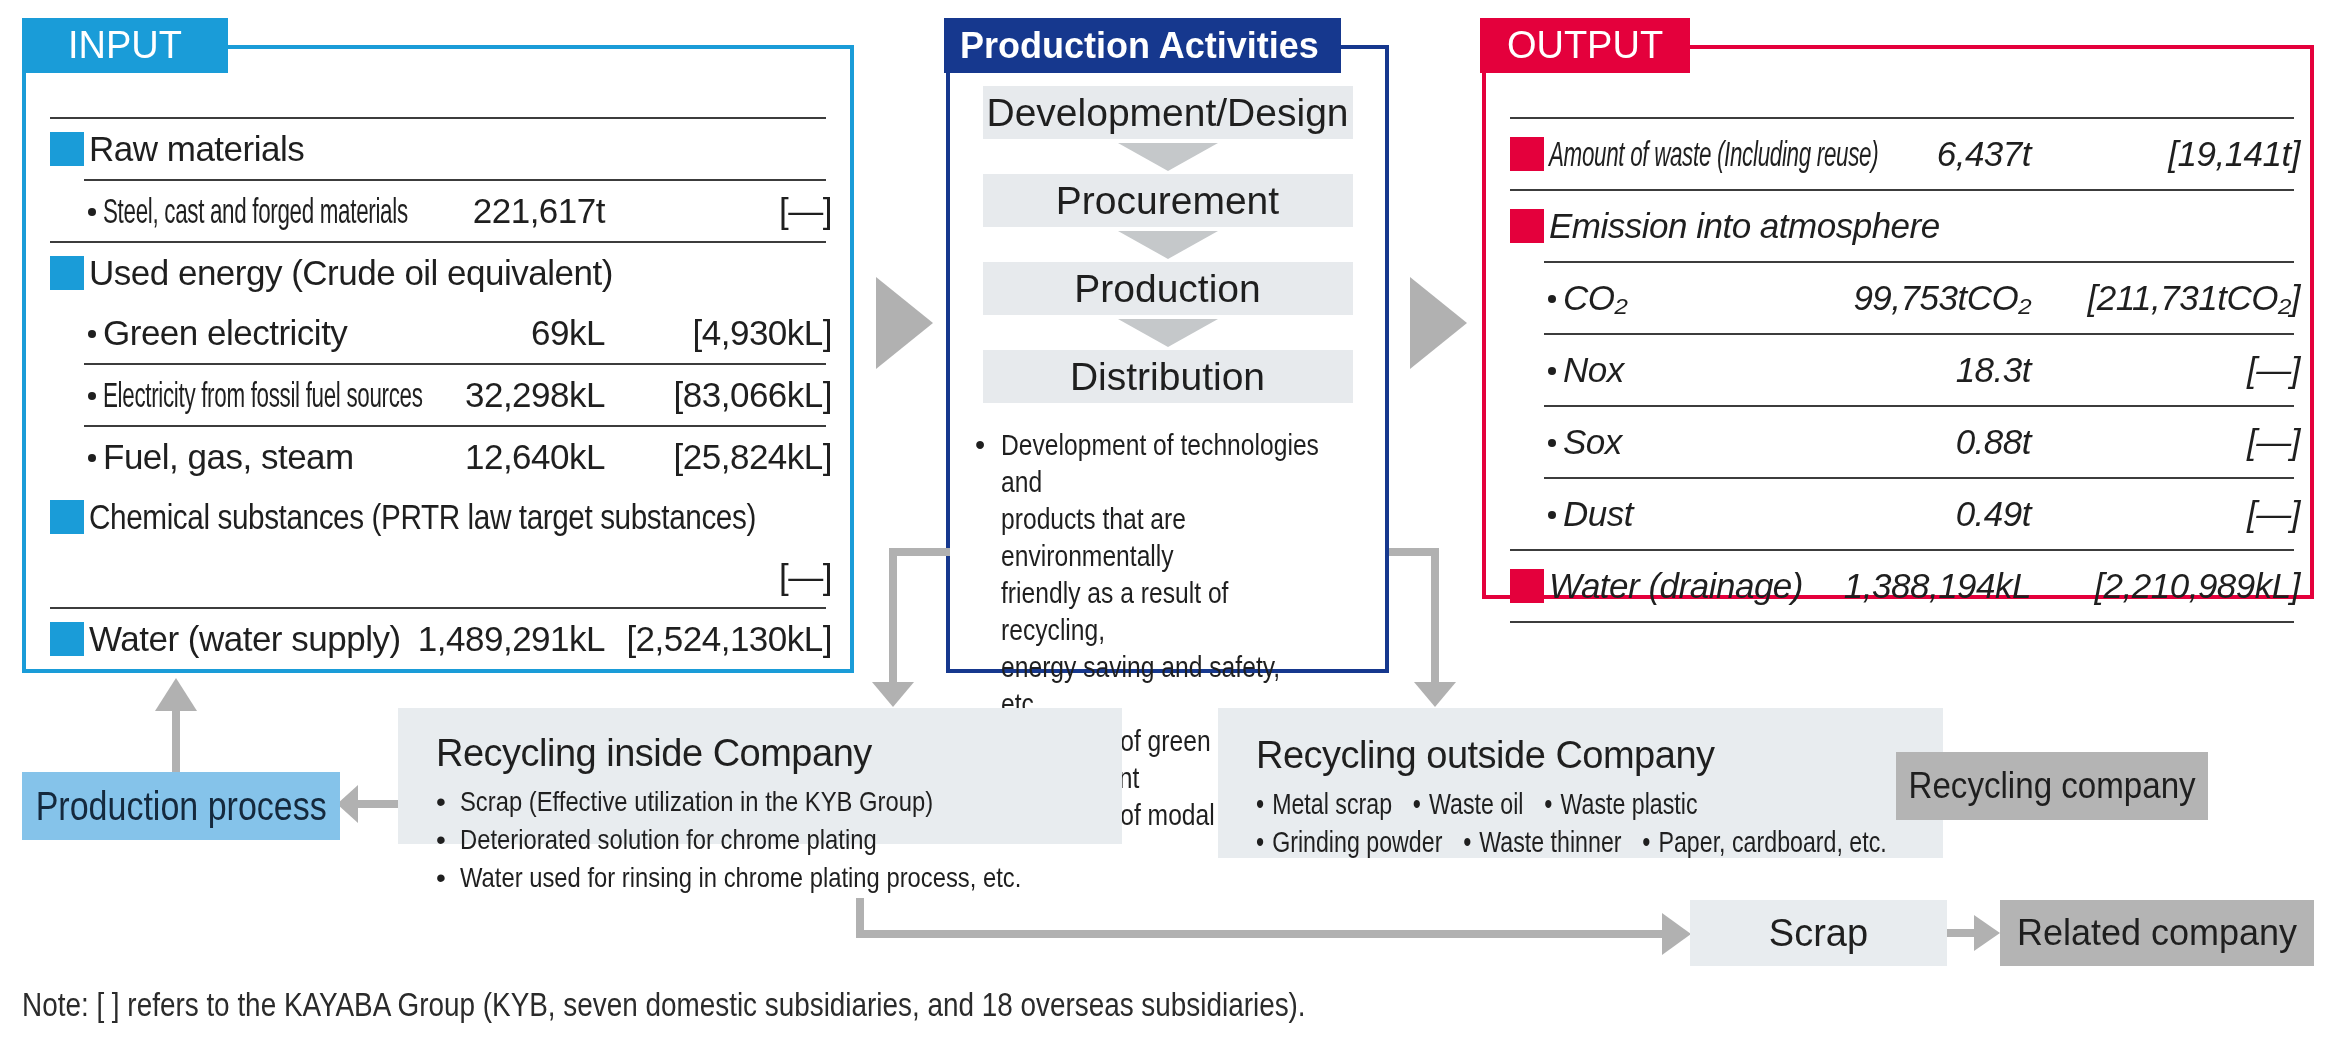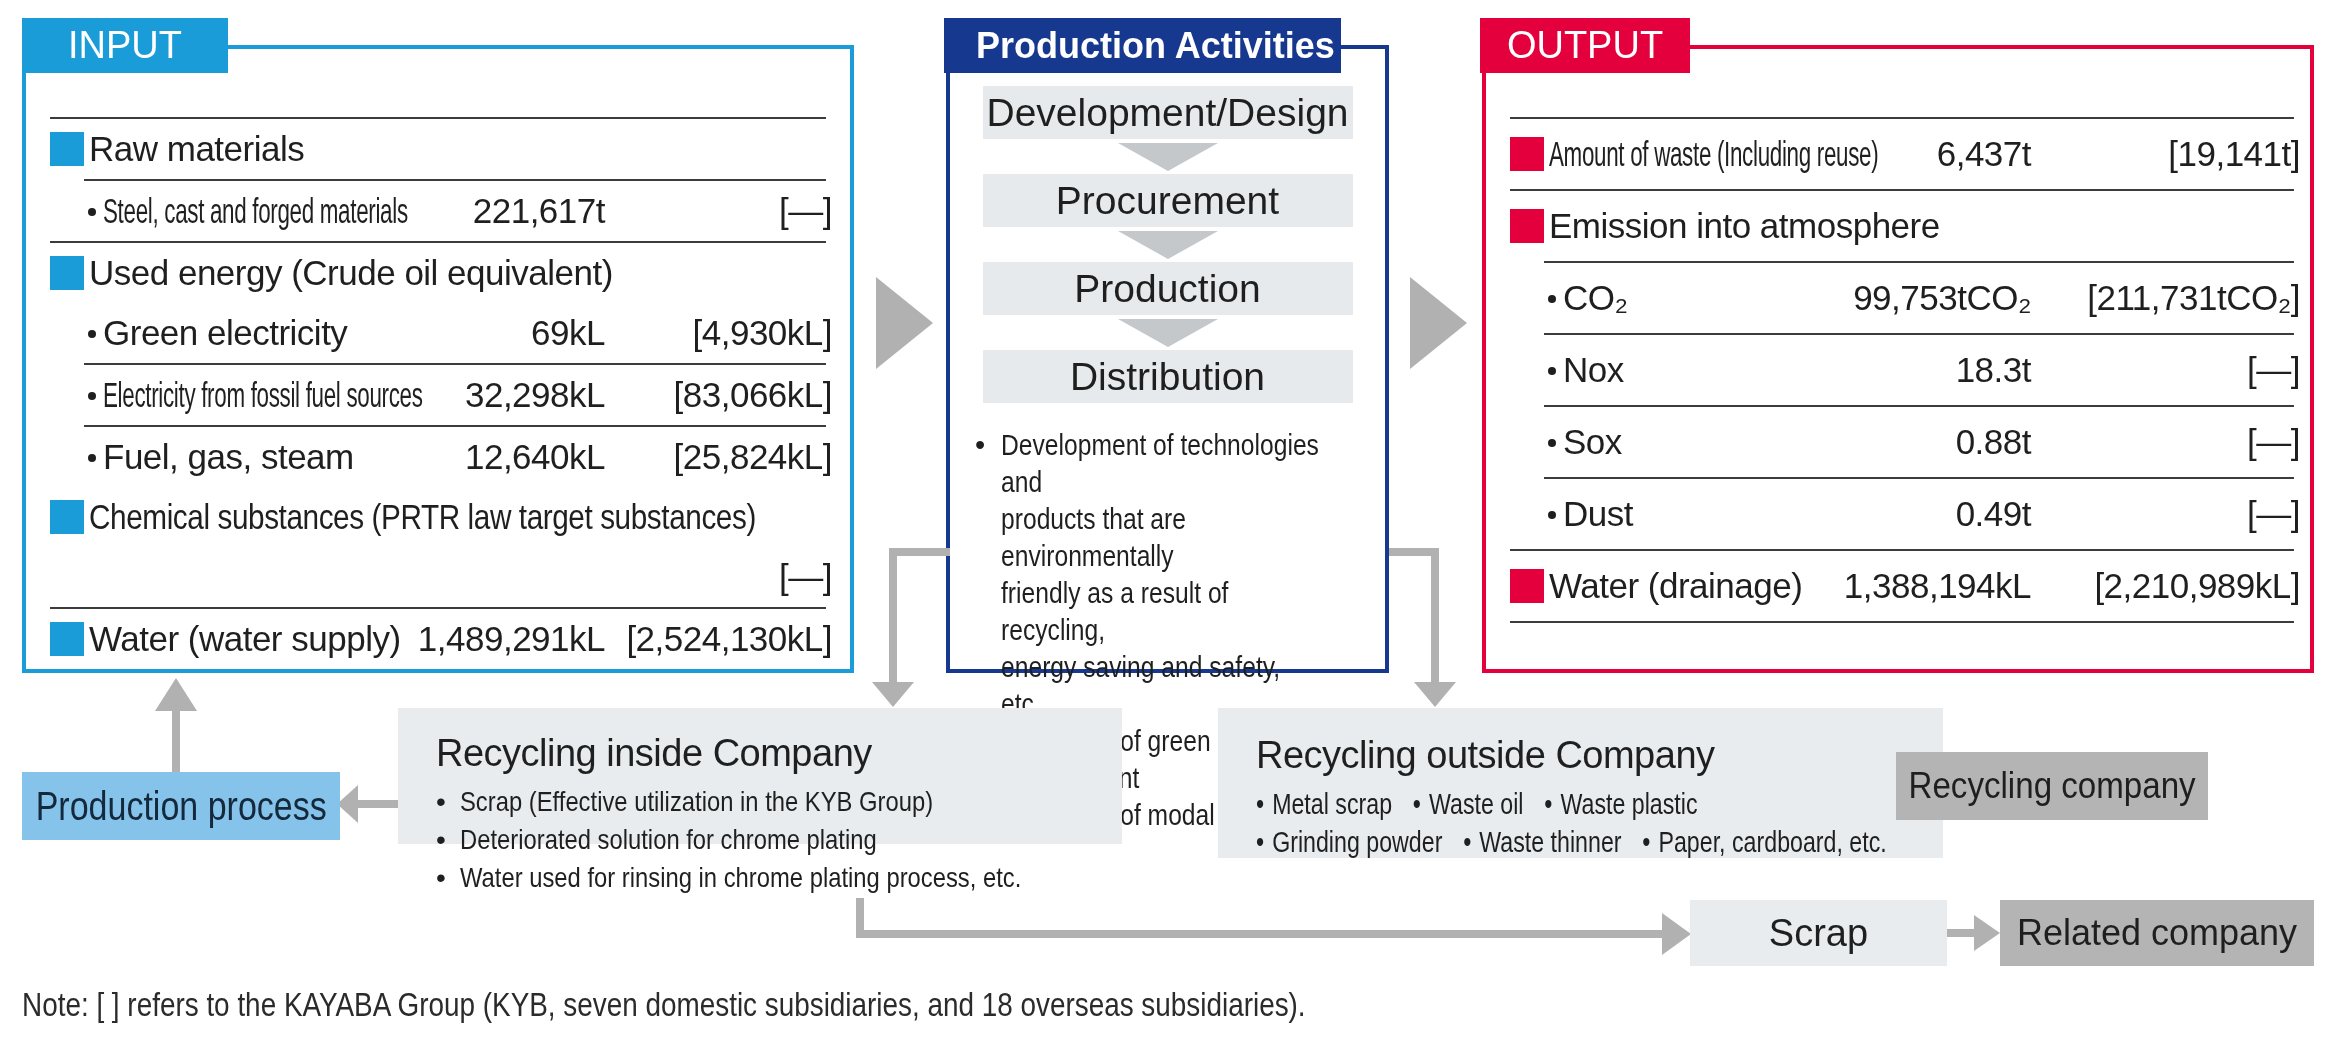--- a/index.html
+++ b/index.html
@@ -9,27 +9,27 @@
     --text-dark:#1f1f1f; --separator:#3c3c3c;
   }
   html,body{margin:0;padding:0;background:#fff;}
   #stage{position:relative;width:2329px;height:1053px;background:#fff;overflow:hidden;
          font-family:"Liberation Sans","DejaVu Sans",sans-serif;color:var(--text-dark);}
 
   
   .frame{position:absolute;box-sizing:border-box;background:#fff;}
   #input-box{left:22px;top:45px;width:832px;height:628px;border:4px solid var(--input-blue);padding-left:45px;}
   #activities-box{left:946px;top:45px;width:443px;height:628px;border:4px solid var(--activities-navy);}
-  #output-box{left:1482px;top:45px;width:832px;height:628px;border:4px solid var(--output-red);}
+  #output-box{left:1482px;top:45px;width:832px;height:554px;border:4px solid var(--output-red);font-style:italic;}
 
   .tab{position:absolute;height:55px;display:flex;align-items:center;justify-content:center;
        color:#fff;font-size:38px;z-index:3;}
   #input-tab{left:22px;top:18px;width:206px;background:var(--input-blue);}
   #activities-tab{left:944px;top:18px;width:397px;background:var(--activities-navy);
-                  justify-content:flex-start;padding-left:32px;box-sizing:border-box;font-weight:bold;font-size:36px;}
+                  justify-content:flex-start;padding-left:16px;box-sizing:border-box;font-weight:bold;font-size:36px;}
   #output-tab{left:1480px;top:18px;width:210px;background:var(--output-red);}
 
   
   .io-body{position:absolute;left:0;right:0;top:0;bottom:0;box-sizing:border-box;}
   #input-box .io-body{padding:68px 18px 0 24px;}
   #output-box .io-body{padding:68px 10px 0 24px;}
   .sep{height:2px;background:var(--separator);margin-right:6px;}
   .sep.indent{margin-left:34px;}
   .io-row{position:relative;display:flex;align-items:center;font-size:35px;letter-spacing:-0.5px;}
   #input-rows .io-row{height:60px;}

